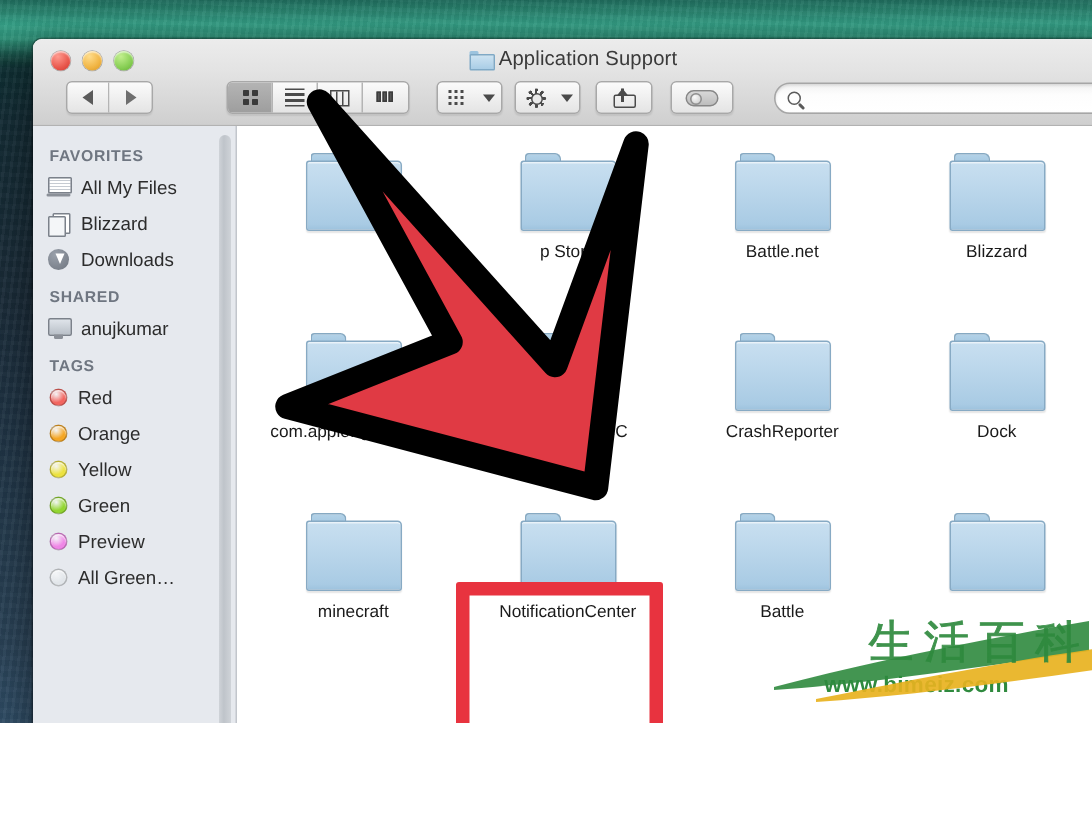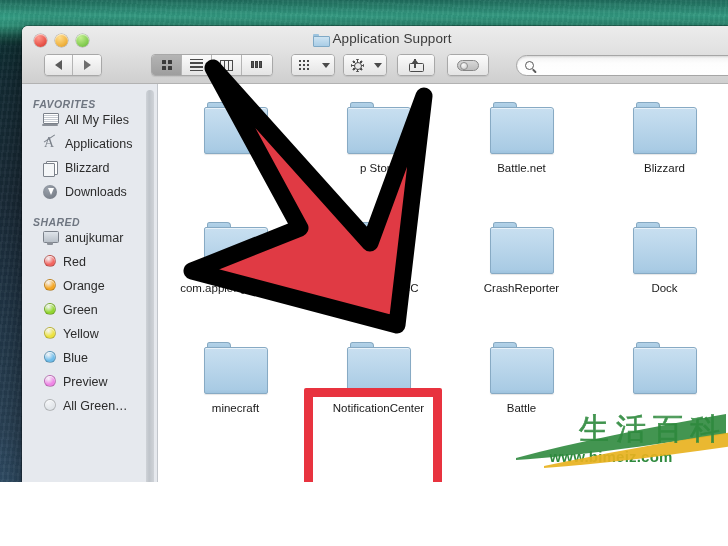--- a/index.html
+++ b/index.html
@@ -239,25 +239,24 @@
     background: #e6e9ee;
     border-right: 1px solid #c2c6cc;
     padding-top: 7px;
     position: relative;
     overflow: hidden;
   }
   .sb-header {
     font-size: 10.5px; font-weight: bold; color: #6f7681;
     letter-spacing: .45px;
     padding: 7px 0 3px 11px;
-    font-style: italic;
   }
   .sb-item {
-    display: flex; gap: 7px;
-    height: 24px; padding-left: 20px;
+    display: flex; align-items: center; gap: 7px;
+    height: 24px; padding-left: 9px;
     font-size: 12.5px; color: #2c2c2c;
   }
   .sb-icon { width: 16px; height: 14px; flex: 0 0 16px; position: relative; }
 
   
   .ic-allmyfiles { }
   .ic-allmyfiles::before {
     content:""; position:absolute; left:1px; top:0;
     width:14px; height:9px; border:1.3px solid #7b818a; border-radius:1px;
     background: repeating-linear-gradient(180deg,#fff 0 1px,#c6cbd2 1px 2px);
@@ -526,55 +525,48 @@
     <div id="window-body">
 
       <div id="sidebar">
         <div id="sidebar-sections">
             <div class="sb-header">FAVORITES</div>
             <div class="sb-item">
               <span class="sb-icon ic-allmyfiles"></span>
               <span>All My Files</span>
             </div>
             <div class="sb-item">
-              <span class="sb-icon ic-apps"></span>
-              <span>Applications</span>
-            </div>
-            <div class="sb-item">
               <span class="sb-icon ic-docs"></span>
               <span>Blizzard</span>
             </div>
             <div class="sb-item">
               <span class="sb-icon ic-downloads"></span>
               <span>Downloads</span>
             </div>
             <div class="sb-header">SHARED</div>
             <div class="sb-item">
               <span class="sb-icon ic-shared"></span>
               <span>anujkumar</span>
             </div>
+            <div class="sb-header">TAGS</div>
             <div class="sb-item">
               <span class="tag-dot" style="background: radial-gradient(circle at 35% 28%, rgba(255, 255, 255, 0.533), rgb(242, 101, 95) 58%, rgb(242, 101, 95));"></span>
               <span>Red</span>
             </div>
             <div class="sb-item">
               <span class="tag-dot" style="background: radial-gradient(circle at 35% 28%, rgba(255, 255, 255, 0.533), rgb(245, 166, 35) 58%, rgb(245, 166, 35));"></span>
               <span>Orange</span>
             </div>
             <div class="sb-item">
+              <span class="tag-dot" style="background: radial-gradient(circle at 35% 28%, rgba(255, 255, 255, 0.533), rgb(236, 226, 63) 58%, rgb(236, 226, 63));"></span>
+              <span>Yellow</span>
+            </div>
+            <div class="sb-item">
               <span class="tag-dot" style="background: radial-gradient(circle at 35% 28%, rgba(255, 255, 255, 0.533), rgb(146, 214, 48) 58%, rgb(146, 214, 48));"></span>
               <span>Green</span>
-            </div>
-            <div class="sb-item">
-              <span class="tag-dot" style="background: radial-gradient(circle at 35% 28%, rgba(255, 255, 255, 0.533), rgb(236, 226, 63) 58%, rgb(236, 226, 63));"></span>
-              <span>Yellow</span>
-            </div>
-            <div class="sb-item">
-              <span class="tag-dot" style="background: radial-gradient(circle at 35% 28%, rgba(255, 255, 255, 0.533), rgb(111, 189, 234) 58%, rgb(111, 189, 234));"></span>
-              <span>Blue</span>
             </div>
             <div class="sb-item">
               <span class="tag-dot" style="background: radial-gradient(circle at 35% 28%, rgba(255, 255, 255, 0.533), rgb(239, 134, 230) 58%, rgb(239, 134, 230));"></span>
               <span>Preview</span>
             </div>
             <div class="sb-item">
               <span class="tag-dot" style="background: radial-gradient(circle at 35% 28%, rgba(255, 255, 255, 0.533), rgb(226, 230, 234) 58%, rgb(226, 230, 234));"></span>
               <span>All Green…</span>
             </div>
           </div>

